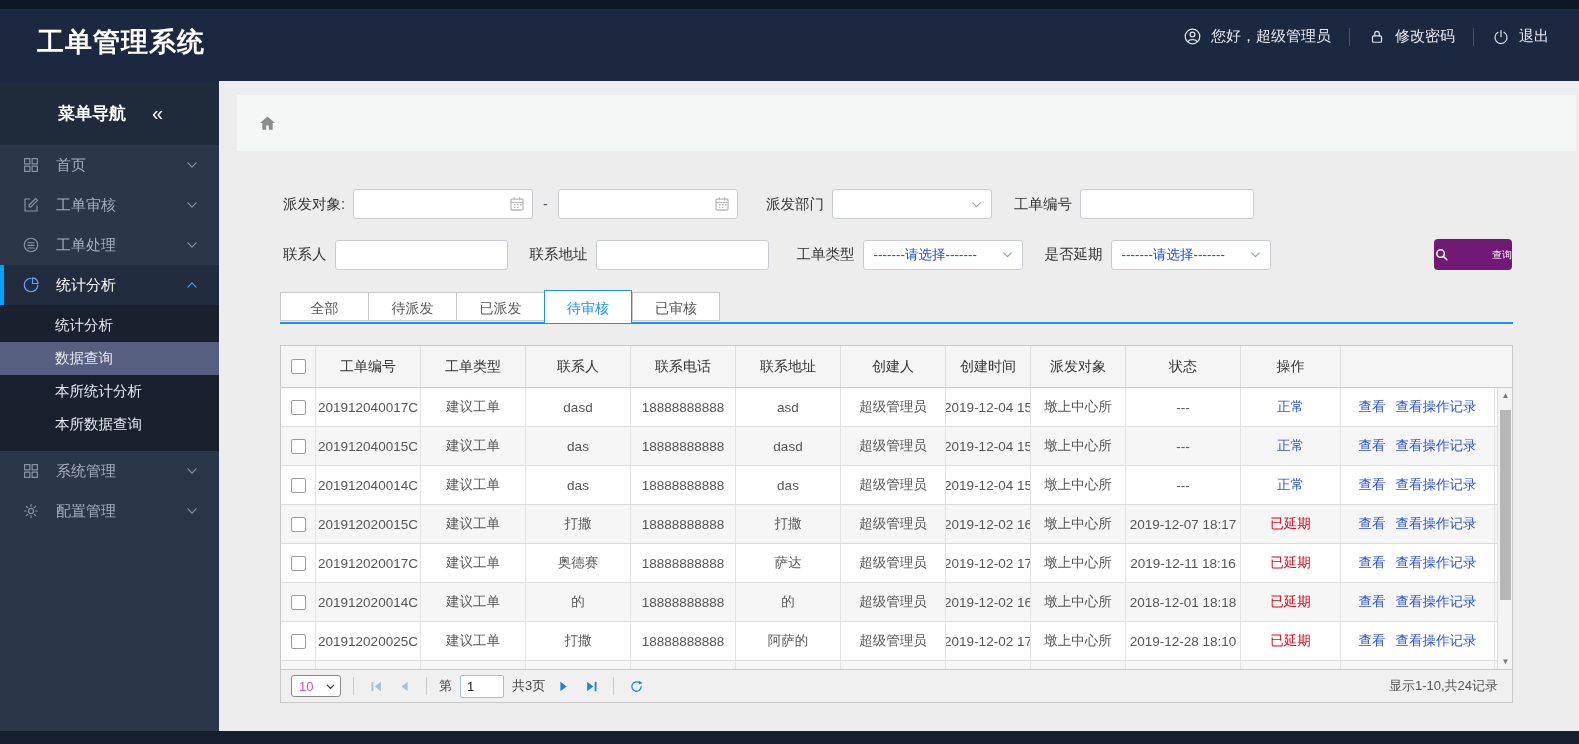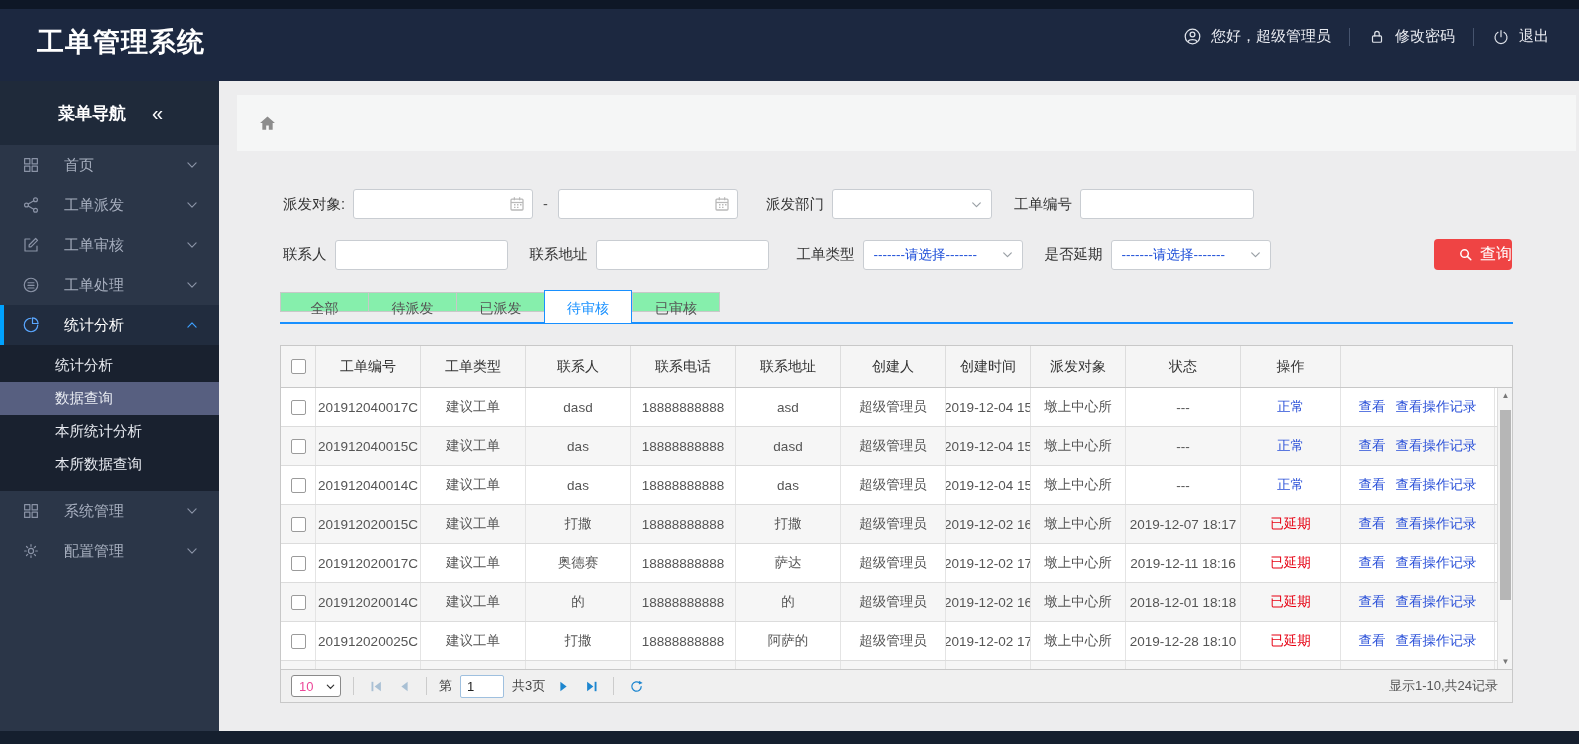--- a/index.html
+++ b/index.html
@@ -13,21 +13,21 @@
   .app-title { position:absolute; left:37px; top:24px; color:#fff; font-size:27px; font-weight:700; letter-spacing:1px; }
   .topbar-right { position:absolute; right:30px; top:27px; display:flex; align-items:center; gap:18px; color:#e8eaf0; font-size:15px; }
   .hdr-item { display:flex; align-items:center; gap:9px; cursor:pointer; }
   .hdr-item svg { stroke:#dfe3ea; }
   .hdr-divider { width:1px; height:18px; background:#46546e; }
 
   
   .sidebar { position:absolute; left:0; top:81px; width:219px; height:650px; background:#2b3648; color:#a6aebe; }
   .sidebar-head { height:64px; background:#1f2a3a; display:flex; align-items:center; justify-content:center; gap:26px; color:#fff; font-size:17px; font-weight:700; }
   .collapse-ic { font-size:20px; font-weight:400; color:#fff; cursor:pointer; letter-spacing:-2px; }
-  .menu-item { height:40px; display:flex; align-items:center; padding:0 20px 0 22px; gap:24px; font-size:15px; cursor:pointer; position:relative; }
+  .menu-item { height:40px; display:flex; align-items:center; padding:0 20px 0 22px; gap:16px; font-size:15px; cursor:pointer; position:relative; }
   .menu-item .mi { width:18px; height:18px; stroke:#8a93a6; fill:none; stroke-width:1.6; flex:0 0 auto; }
   .menu-item .mlabel { flex:1; }
   .menu-item .mchev { width:14px; height:14px; stroke:#8a93a6; fill:none; stroke-width:2; }
   .menu-item.expanded { background:#212c3e; color:#fff; border-left:4px solid #00a2ff; padding-left:18px; }
   .menu-item.expanded .mi { stroke:#5aa7ff; }
   .menu-item.expanded .mchev { stroke:#3da0ff; }
   .submenu { background:#19212f; padding:4px 0 10px; }
   .submenu-item { height:33px; line-height:33px; padding-left:55px; color:#e8ebf1; font-size:14.5px; cursor:pointer; }
   .submenu-item.active { background:#575f80; }
 
@@ -41,26 +41,26 @@
   .frow1 { top:108px; }
   .frow2 { top:158px; width:1295px; }
   .flabel { margin-right:8px; white-space:nowrap; }
   .finput { height:30px; background:#fff; border:1px solid #c9cdd2; border-radius:3px; position:relative; }
   .w180 { width:180px; } .w174 { width:174px; } .w173 { width:173px; }
   .cal { position:absolute; right:6px; top:5px; }
   .dash { margin:0 10px; color:#555; }
   .fselect { height:30px; background:#fff; border:1px solid #c9cdd2; border-radius:3px; width:160px; display:flex; align-items:center; justify-content:space-between; padding:0 8px 0 10px; color:#1d4ed8; font-size:13.5px; cursor:pointer; }
   .fselect svg { stroke:#9aa0a6; }
   .gap28 { margin-left:28px; } .gap22 { margin-left:22px; }
-  .search-btn { margin-left:auto; margin-right:66px; width:78px; height:31px; background:#ef4444; color:#fff; border:none; border-radius:4px; font-size:16px; display:flex; align-items:center; justify-content:flex-end; gap:7px; cursor:pointer; font-family:inherit; }
+  .search-btn { margin-left:auto; margin-right:66px; width:78px; height:31px; background:#701a75; color:#fff; border:none; border-radius:4px; font-size:10px; display:flex; align-items:center; justify-content:space-between; gap:7px; cursor:pointer; font-family:inherit; }
   .search-btn svg { stroke:#fff; }
 
   
   .tabs { position:absolute; left:61px; top:211px; width:1233px; height:32px; display:flex; border-bottom:2px solid #1890ff; }
-  .tab { width:88px; height:20px; line-height:30px; text-align:center; font-size:14px; color:#555; background:#86efac; border:1px solid #c8c8c8; border-right:none; cursor:pointer; }
+  .tab { width:88px; height:29px; line-height:30px; text-align:center; font-size:14px; color:#555; background:#ffffff; border:1px solid #c8c8c8; border-right:none; cursor:pointer; }
   .tab:last-child { border-right:1px solid #c8c8c8; }
   .tab.active { background:#fff; color:#1890ff; border:1px solid #1890ff; height:34px; margin-top:-2px; line-height:34px; position:relative; z-index:2; }
 
   
   .grid { position:absolute; left:61px; top:264px; width:1233px; background:#fff; border:1px solid #c8c8c8; }
   .tr, .thead-row { display:grid; grid-template-columns:35px 105px 105px 105px 105px 105px 105px 85px 95px 115px 100px 154px 15px; }
   .thead-row { height:42px; background:#f5f5f5; border-bottom:1px solid #c8c8c8; }
   .th { display:flex; align-items:center; justify-content:center; font-size:14px; color:#333; border-right:1px solid #ddd; overflow:hidden; white-space:nowrap; }
   .th:last-child { border-right:none; }
   .tbody { position:relative; height:281px; overflow:hidden; }
@@ -145,33 +145,20 @@
             <rect x="3.5" y="13.5" width="7" height="7"></rect>
             <rect x="13.5" y="13.5" width="7" height="7"></rect>
           </svg>
           <span class="mlabel">首页</span>
           <svg class="mchev" width="14" height="14" viewBox="0 0 24 24" fill="none" stroke-width="1.6" stroke-linecap="round" stroke-linejoin="round">
             <polyline points="5 8.5 12 15.5 19 8.5"></polyline>
           </svg>
         </div>
         <div class="menu-item">
           <svg class="mi" width="18" height="18" viewBox="0 0 24 24" fill="none" stroke-width="1.6" stroke-linecap="round" stroke-linejoin="round">
-            <circle cx="18" cy="5" r="2.6"></circle>
-            <circle cx="6" cy="12" r="2.6"></circle>
-            <circle cx="18" cy="19" r="2.6"></circle>
-            <line x1="8.3" y1="10.7" x2="15.7" y2="6.3"></line>
-            <line x1="8.3" y1="13.3" x2="15.7" y2="17.7"></line>
-          </svg>
-          <span class="mlabel">工单派发</span>
-          <svg class="mchev" width="14" height="14" viewBox="0 0 24 24" fill="none" stroke-width="1.6" stroke-linecap="round" stroke-linejoin="round">
-            <polyline points="5 8.5 12 15.5 19 8.5"></polyline>
-          </svg>
-        </div>
-        <div class="menu-item">
-          <svg class="mi" width="18" height="18" viewBox="0 0 24 24" fill="none" stroke-width="1.6" stroke-linecap="round" stroke-linejoin="round">
             <path d="M20 13.5V20H4V4h6.5"></path>
             <path d="M18.2 3.3l2.5 2.5L12 14.5H9.5V12z"></path>
           </svg>
           <span class="mlabel">工单审核</span>
           <svg class="mchev" width="14" height="14" viewBox="0 0 24 24" fill="none" stroke-width="1.6" stroke-linecap="round" stroke-linejoin="round">
             <polyline points="5 8.5 12 15.5 19 8.5"></polyline>
           </svg>
         </div>
         <div class="menu-item">
           <svg class="mi" width="18" height="18" viewBox="0 0 24 24" fill="none" stroke-width="1.6" stroke-linecap="round" stroke-linejoin="round">

